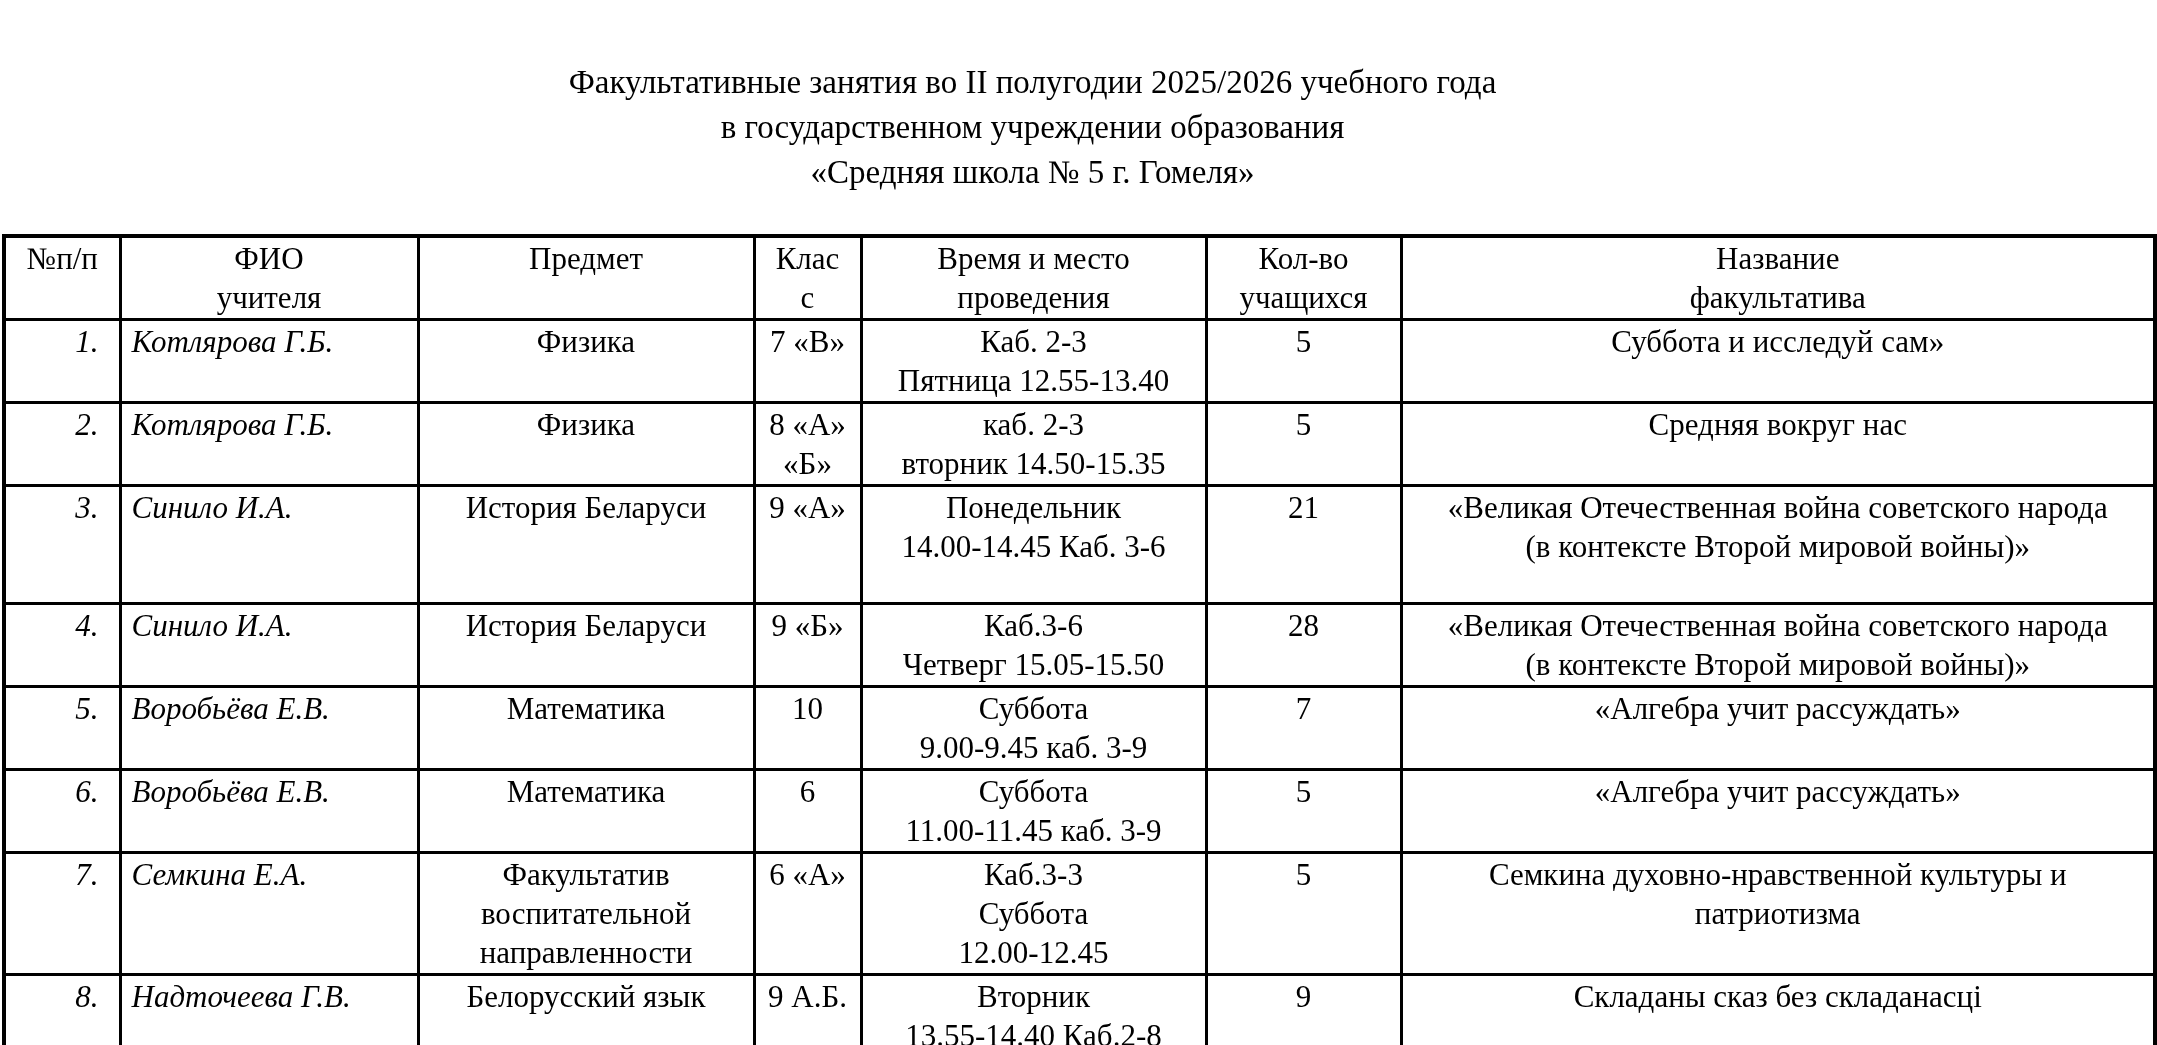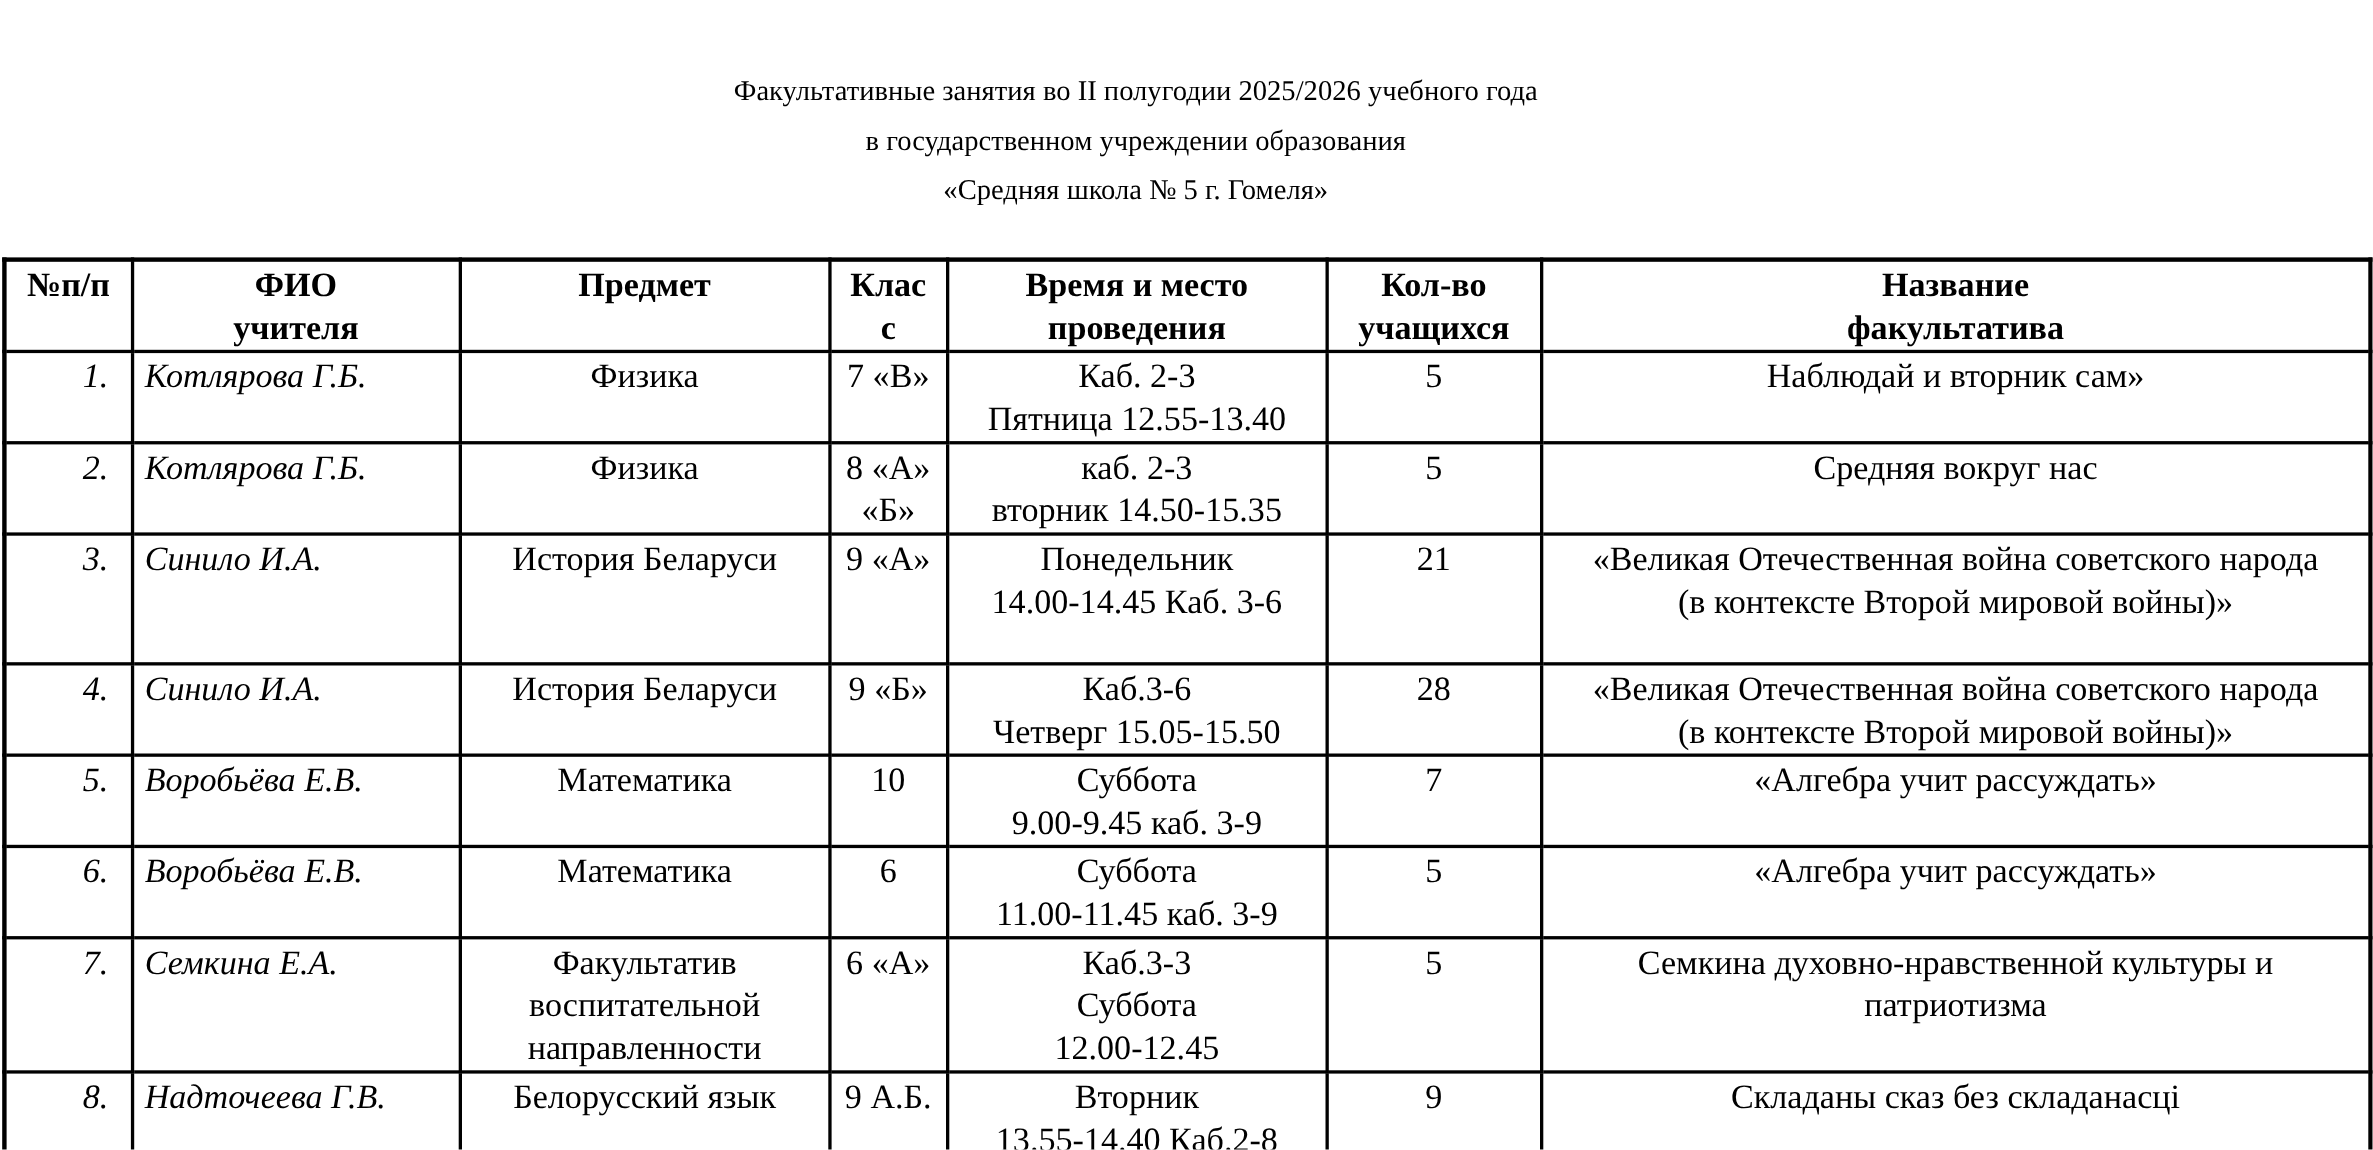--- a/index.html
+++ b/index.html
@@ -4,21 +4,21 @@
 <style>
   html,body{margin:0;padding:0;background:#ffffff;}
   body{
     width:2157px;height:1045px;
     font-family:"Liberation Serif","DejaVu Serif",serif;
     color:#000;overflow:hidden;
   }
   .doc-title{
     margin:60px 92px 0 0;
     text-align:center;
-    font-size:26px;
+    font-size:33px;
     line-height:45px;
     white-space:pre-line;
   }
   table.schedule{
     border-collapse:collapse;
     table-layout:fixed;
     width:2151px;
     margin:39px 0 0 2px;
     border:4px solid #000;
   }
@@ -27,21 +27,21 @@
     vertical-align:top;
     font-size:31px;
     line-height:39px;
     padding:1px 4px;
     white-space:pre-line;
     overflow:hidden;
     overflow-wrap:break-word;
     font-weight:normal;
   }
   .schedule th{
-    font-weight:bold;
+    font-weight:normal;
     text-align:center;
   }
   .schedule thead tr{height:81px;}
   .schedule tbody tr:nth-child(1){height:77px;}
   .schedule tbody tr:nth-child(2){height:77px;}
   .schedule tbody tr:nth-child(3){height:118px;}
   .schedule tbody tr:nth-child(4){height:78px;}
   .schedule tbody tr:nth-child(5){height:77px;}
   .schedule tbody tr:nth-child(6){height:79px;}
   .schedule tbody tr:nth-child(7){height:113px;}
@@ -85,21 +85,21 @@
   </thead>
   <tbody>
     <tr>
       <td class="c-num">1.</td>
       <td class="c-teacher">Котлярова Г.Б.</td>
       <td class="c-subject">Физика</td>
       <td class="c-grade">7 «В»</td>
       <td class="c-time">Каб. 2-3
 Пятница 12.55-13.40</td>
       <td class="c-students">5</td>
-      <td class="c-name">Наблюдай и вторник сам»</td>
+      <td class="c-name">Суббота и исследуй сам»</td>
     </tr>
     <tr>
       <td class="c-num">2.</td>
       <td class="c-teacher">Котлярова Г.Б.</td>
       <td class="c-subject">Физика</td>
       <td class="c-grade">8 «А»
 «Б»</td>
       <td class="c-time">каб. 2-3
 вторник 14.50-15.35</td>
       <td class="c-students">5</td>

